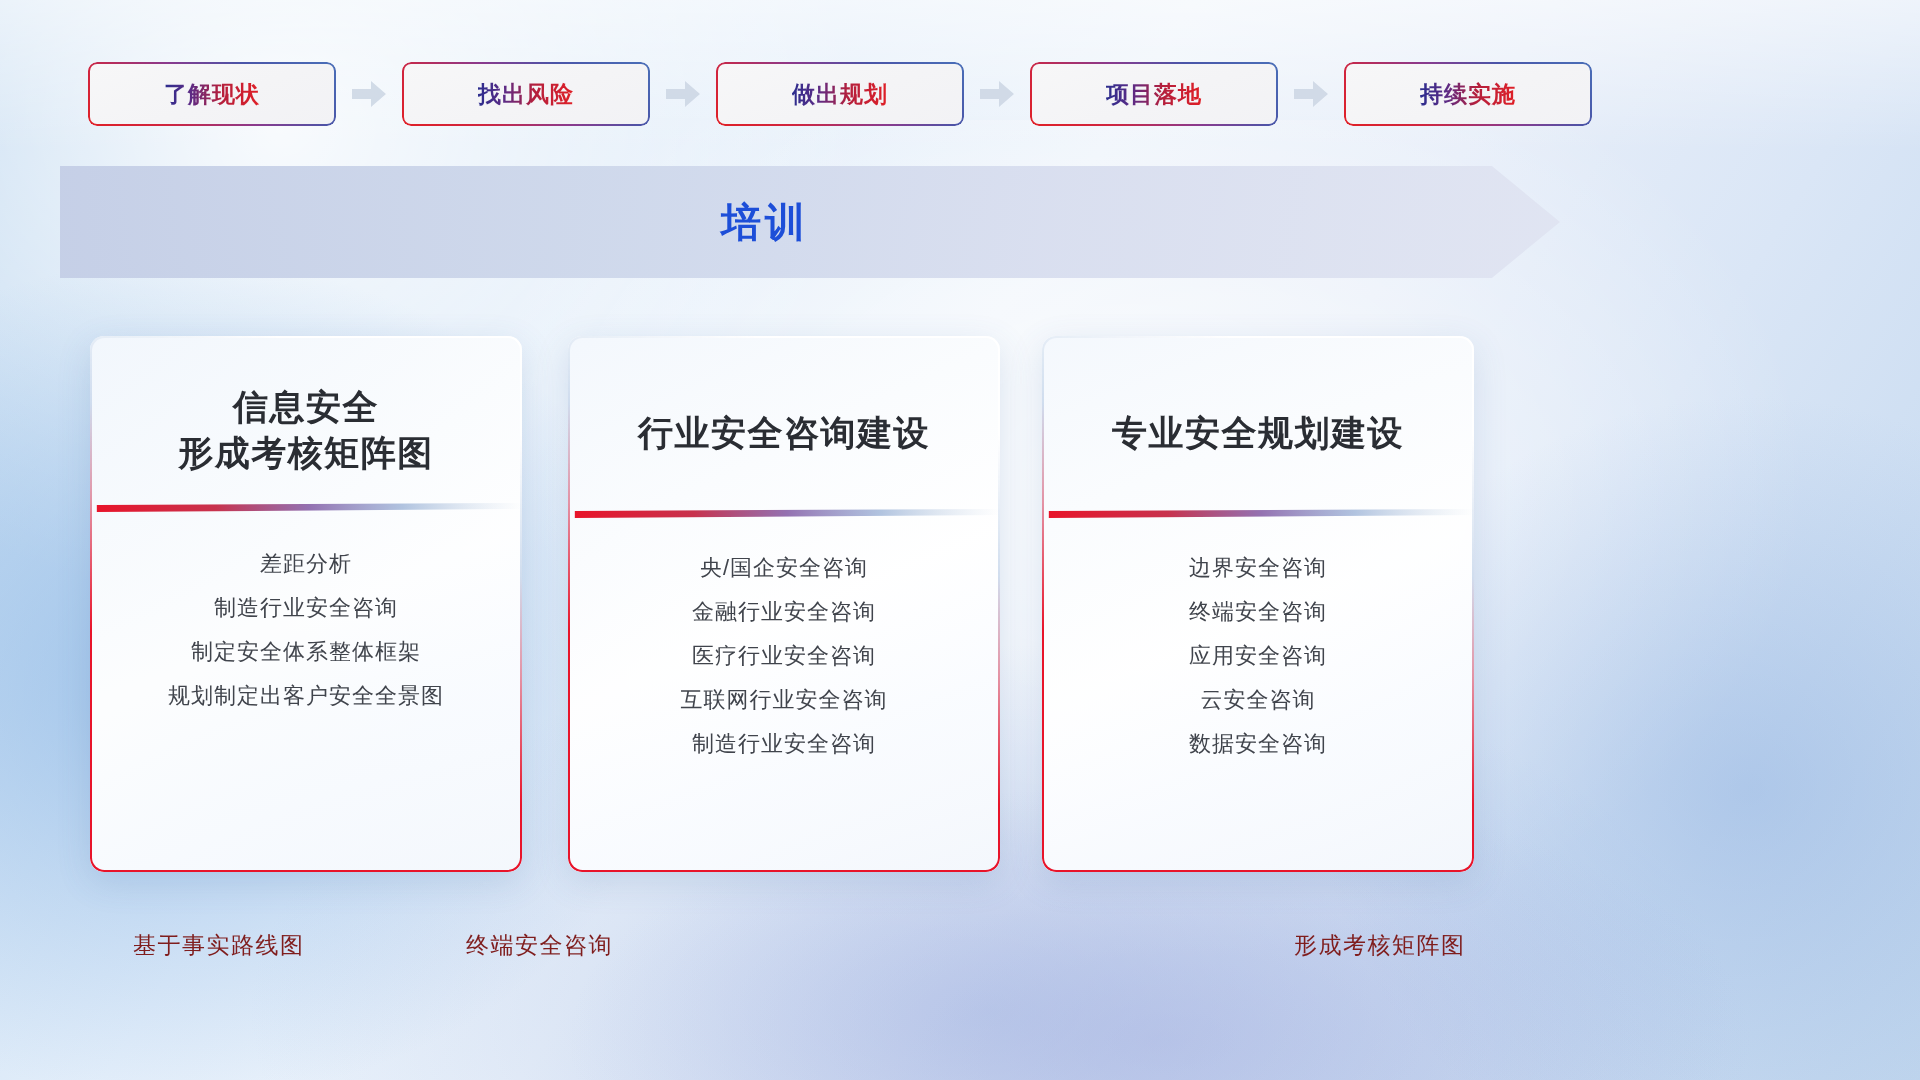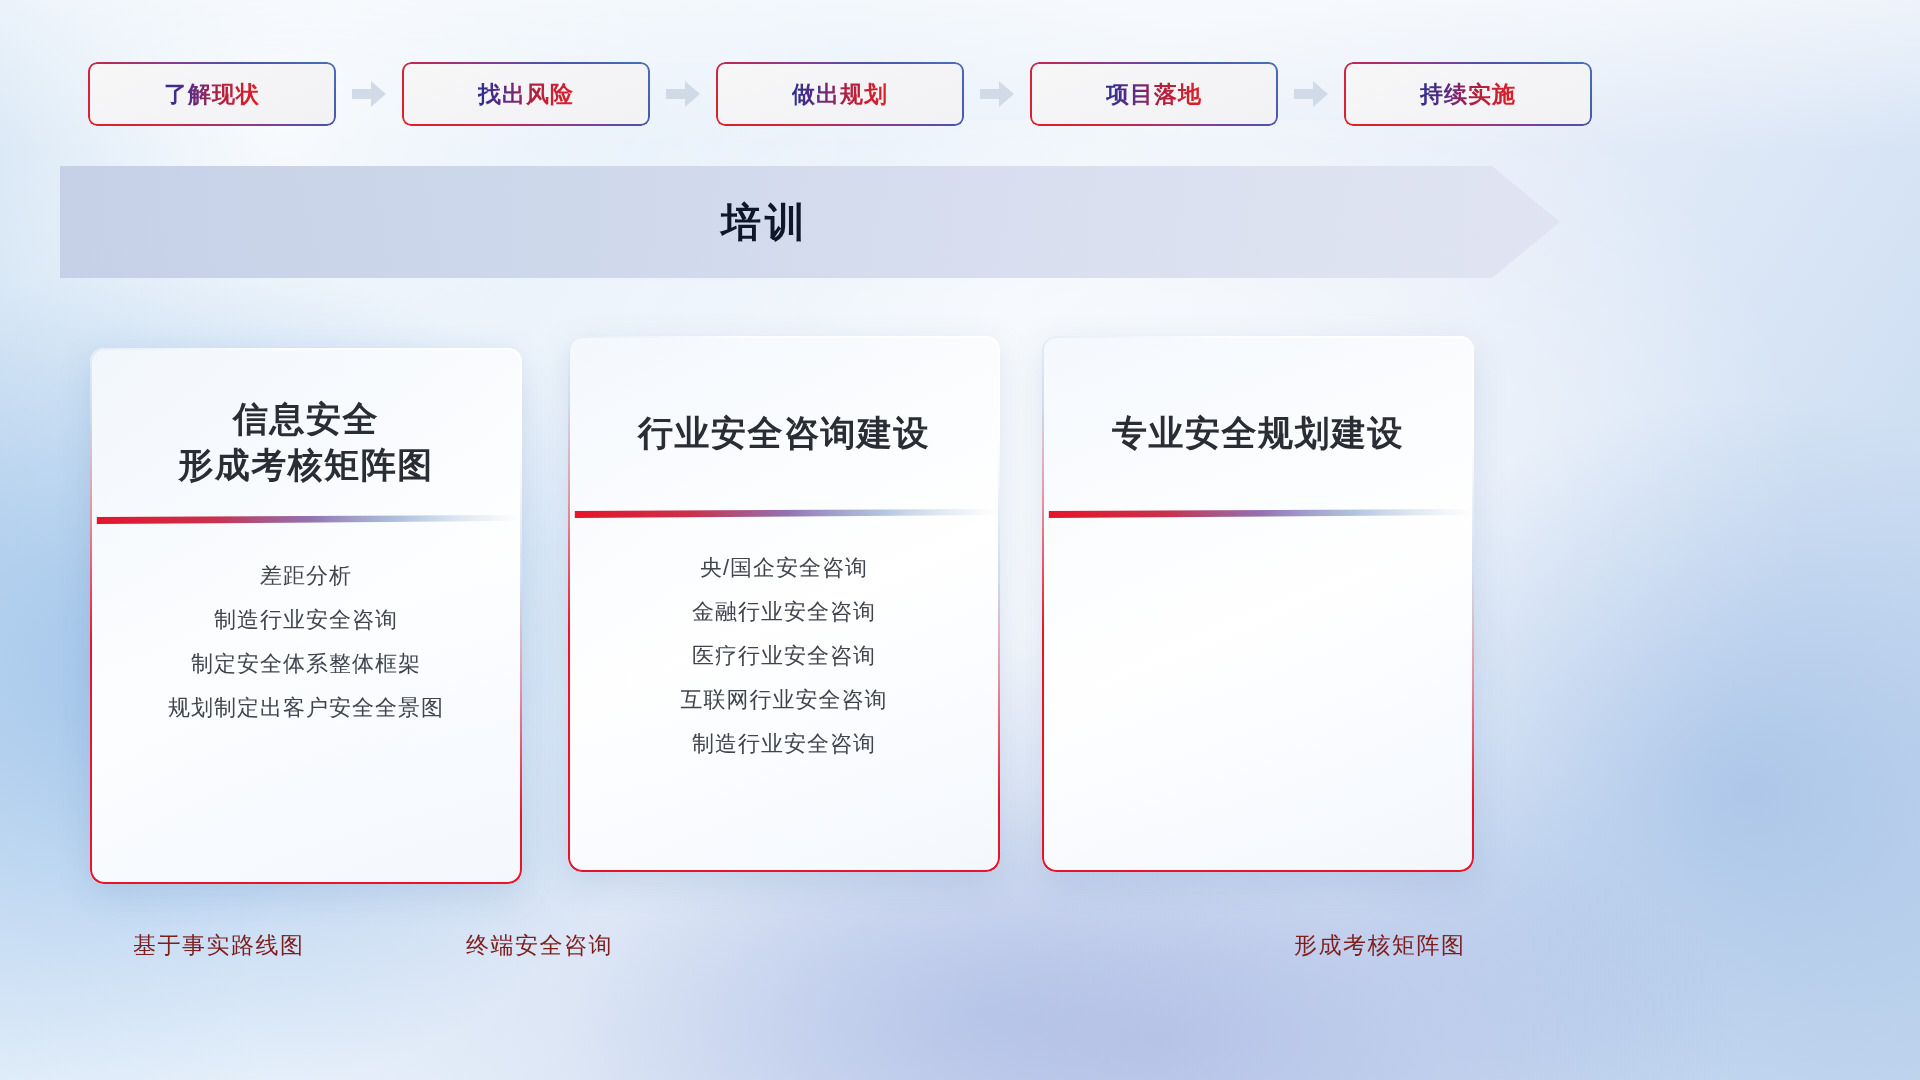--- a/index.html
+++ b/index.html
@@ -89,21 +89,21 @@
 
   
   #band {
     position:absolute; z-index:4;
     left:60px; top:166px; width:1500px; height:112px;
   }
   #band .band-svg { position:absolute; inset:0; width:100%; height:100%; }
   #band .band-title {
     position:absolute; left:0; right:0; top:0; height:112px;
     display:flex; align-items:center; justify-content:center;
-    font-size:40px; font-weight:700; color:#0f172a; letter-spacing:4px;
+    font-size:40px; font-weight:700; color:#1d4ed8; letter-spacing:4px;
     padding-right:90px;
   }
 
   
   #cards { position:absolute; z-index:6; left:0; top:336px; width:1920px; height:540px; }
   .card {
     position:absolute; top:0; height:536px;
     border-radius:14px;
     background:linear-gradient(157deg,
        rgba(244,248,253,.93) 0%,
@@ -117,21 +117,21 @@
   .card::before {
     content:""; position:absolute; inset:0;
     border-radius:14px; padding:1.6px;
     background:linear-gradient(22deg,
       #e8142a 0%, #e8142a 34%, rgba(210,60,90,.55) 52%,
       rgba(200,215,235,.85) 66%, rgba(255,255,255,.95) 86%, rgba(255,255,255,.95) 100%);
     -webkit-mask:linear-gradient(#000 0 0) content-box, linear-gradient(#000 0 0);
     -webkit-mask-composite:xor; mask-composite:exclude;
     pointer-events:none;
   }
-  .card-1 { left:90px;  width:432px;margin-top:12px; }
+  .card-1 { left:90px;  width:432px; }
   .card-2 { left:568px; width:432px; }
   .card-3 { left:1042px;width:432px; }
 
   .card-title {
     position:relative; z-index:2;
     text-align:center;
     font-size:35px; font-weight:700; color:#2a2d33;
     letter-spacing:1.5px; line-height:1.32;
     padding:0 14px;
   }
@@ -300,20 +300,27 @@
             <stop offset="0%" stop-color="#e8142a" stop-opacity="1"></stop>
             <stop offset="28%" stop-color="#c52844" stop-opacity="0.95"></stop>
             <stop offset="50%" stop-color="#7a4f9e" stop-opacity="0.8"></stop>
             <stop offset="72%" stop-color="#7f9dcb" stop-opacity="0.6"></stop>
             <stop offset="100%" stop-color="#b9ccdf" stop-opacity="0"></stop>
           </linearGradient>
         </defs>
         <path d="M6 3 L380 1 L380 7 L6 10 Z" fill="url(#div3)"></path>
       </svg>
     </div>
+    <div class="card-list">
+      <div class="card-list-item">边界安全咨询</div>
+      <div class="card-list-item">终端安全咨询</div>
+      <div class="card-list-item">应用安全咨询</div>
+      <div class="card-list-item">云安全咨询</div>
+      <div class="card-list-item">数据安全咨询</div>
+    </div>
   </div>
 </div>
 
 <div id="captions">
   <div class="caption cap-0">基于事实路线图</div>
   <div class="caption cap-1">终端安全咨询</div>
   <div class="caption cap-3">形成考核矩阵图</div>
 </div>
 
 </body></html>

